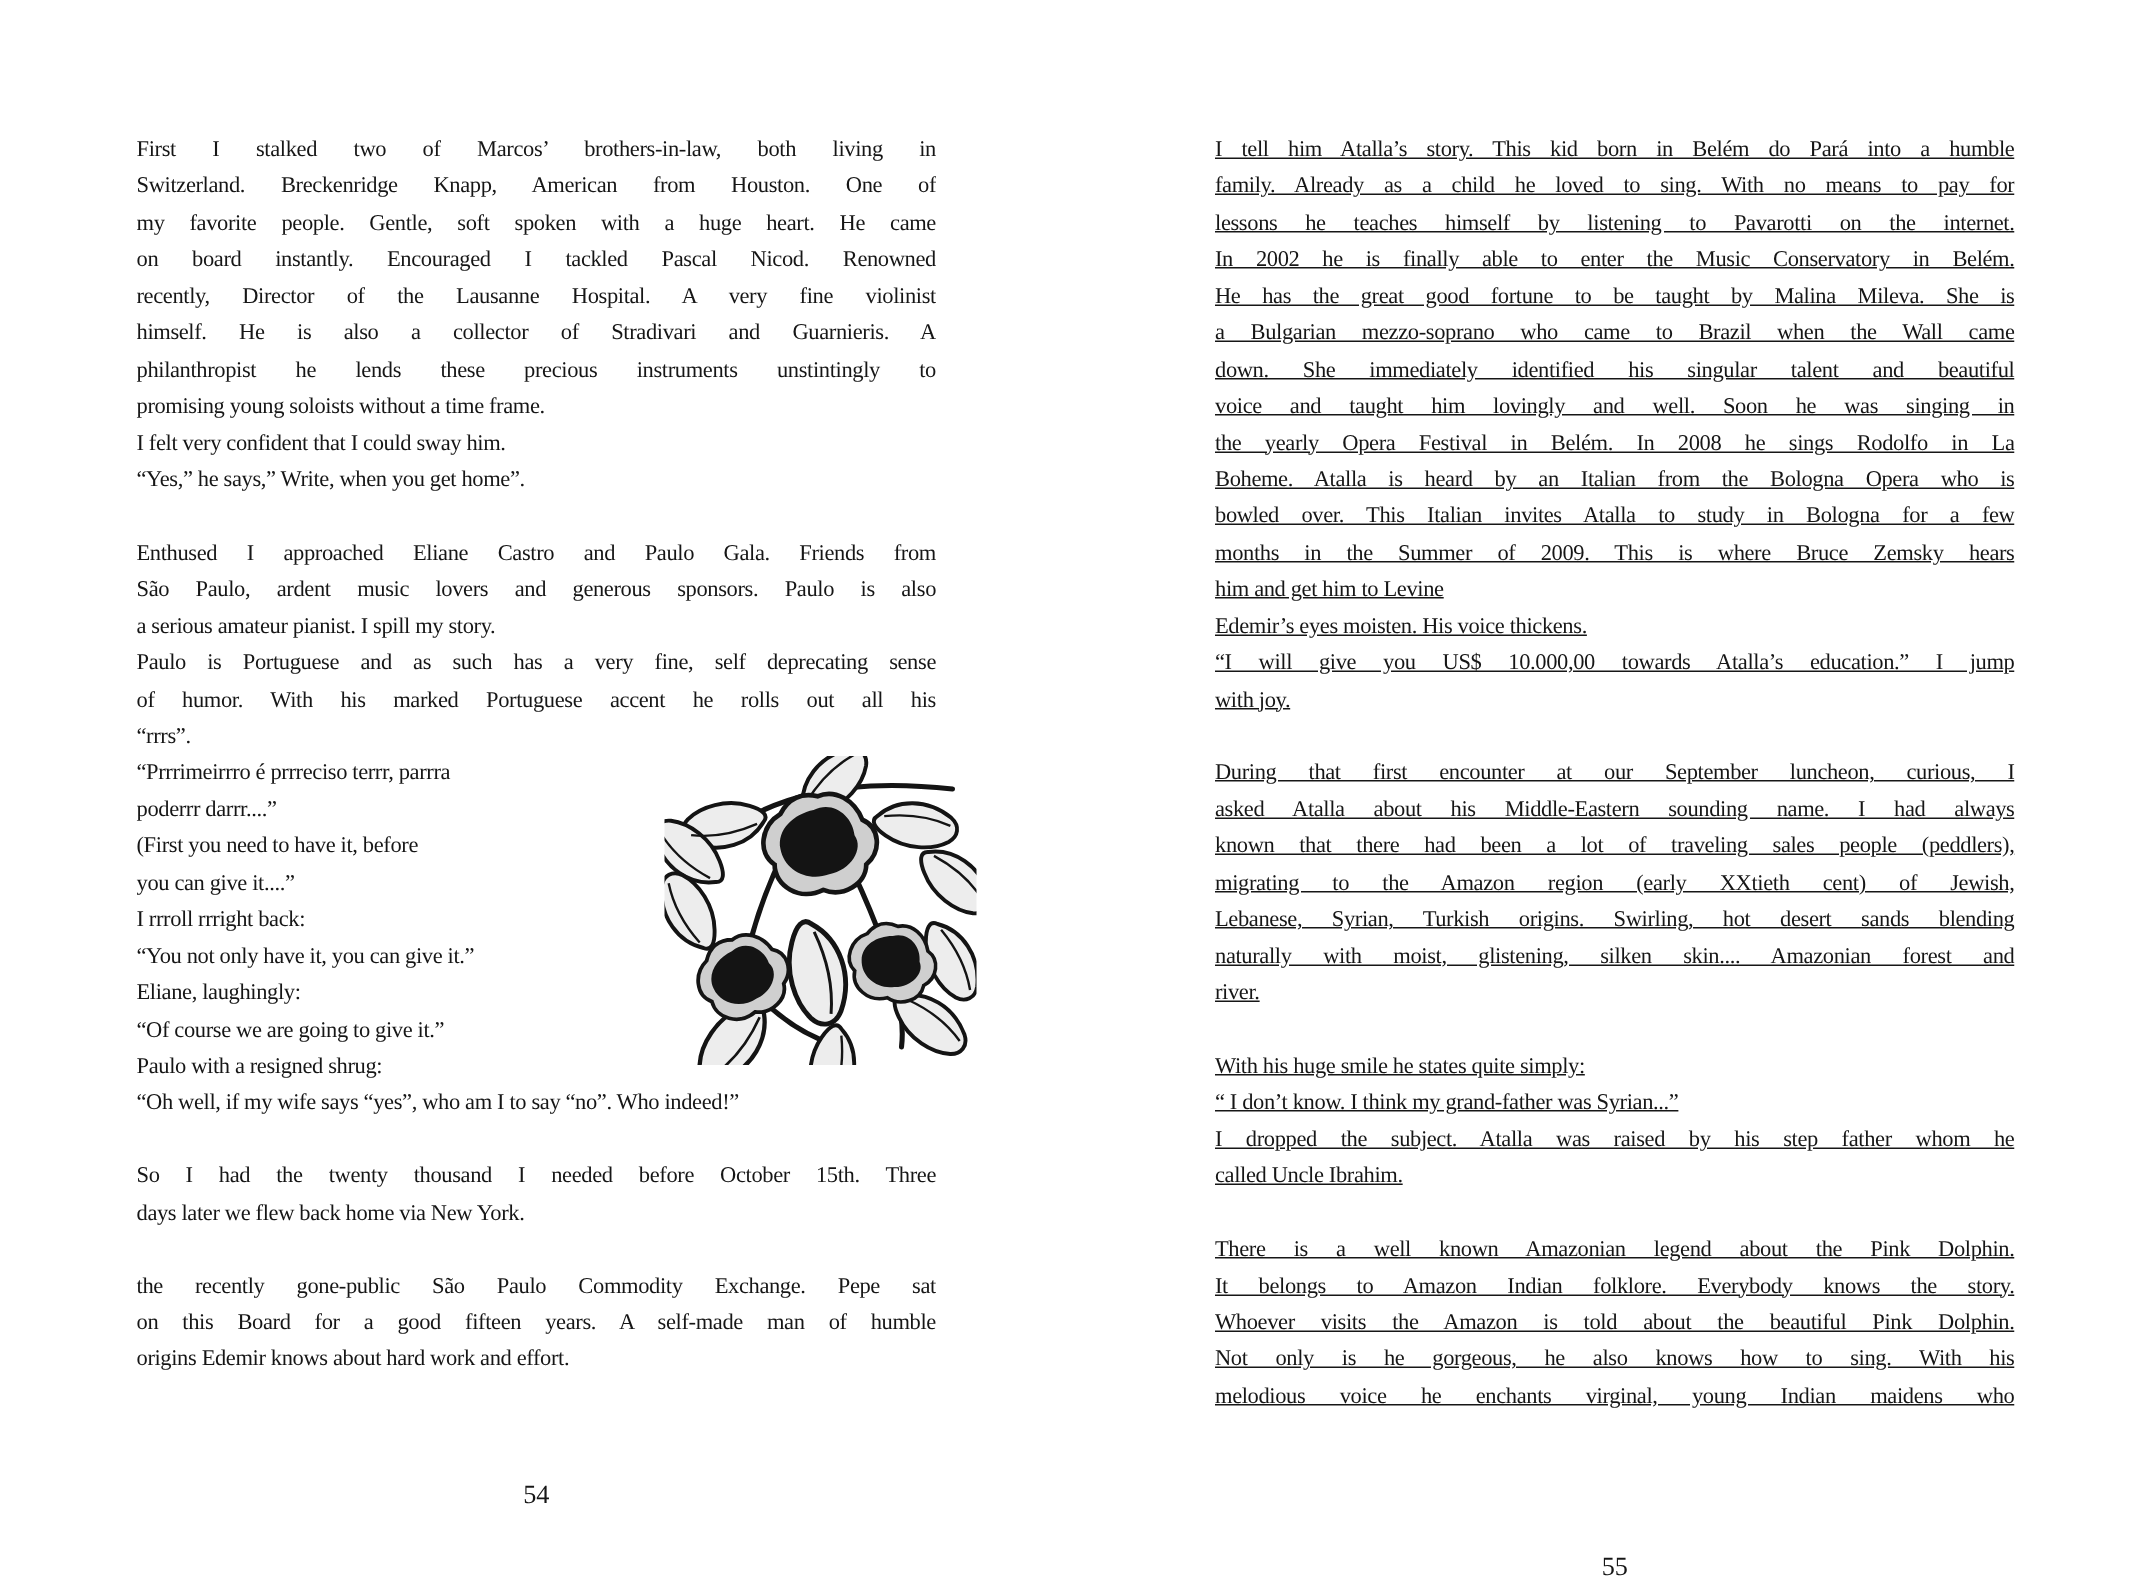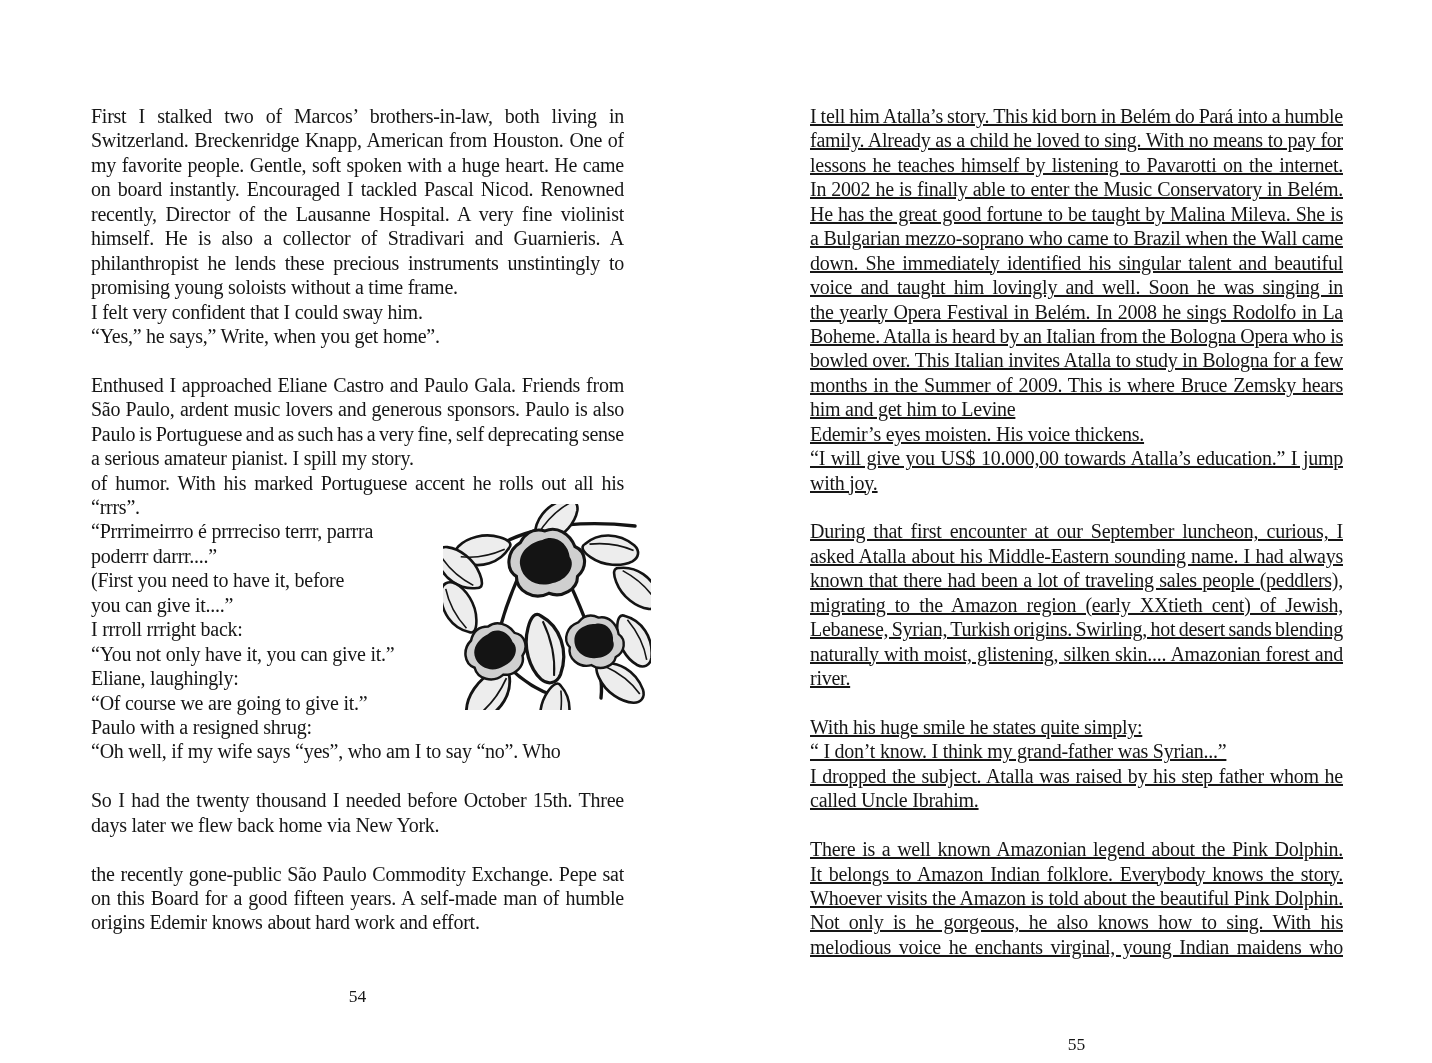--- a/index.html
+++ b/index.html
@@ -7,22 +7,21 @@
     width: 1432px; height: 1063px;
     background: #ffffff;
     position: relative;
     font-family: "Liberation Serif", "DejaVu Serif", serif;
     color: #161616;
     overflow: hidden;
   }
   .page-col {
     position: absolute;
     width: 533px;
-    font-size: 20px;
-    margin-top: 16px;
+    font-size: 15px;
   }
   #col-left  { left: 91px;  top: 88px; }
   #col-right { left: 810px; top: 88px; text-decoration: underline; }
   .line {
     height: 24.45px;
     line-height: 24.45px;
     overflow: hidden;
     letter-spacing: -0.25px;
     white-space: normal;
   }
@@ -57,22 +56,22 @@
     <div class="line j">on board instantly. Encouraged I tackled Pascal Nicod. Renowned</div>
     <div class="line j">recently, Director of the Lausanne Hospital. A very fine violinist</div>
     <div class="line j">himself. He is also a collector of Stradivari and Guarnieris. A</div>
     <div class="line j">philanthropist he lends these precious instruments unstintingly to</div>
     <div class="line">promising young soloists without a time frame.</div>
     <div class="line">I felt very confident that I could sway him.</div>
     <div class="line">“Yes,” he says,” Write, when you get home”.</div>
     <div class="line"></div>
     <div class="line j">Enthused I approached Eliane Castro and Paulo Gala. Friends from</div>
     <div class="line j">São Paulo, ardent music lovers and generous sponsors. Paulo is also</div>
+    <div class="line">a serious amateur pianist. I spill my story.</div>
     <div class="line j">Paulo is Portuguese and as such has a very fine, self deprecating sense</div>
-    <div class="line">a serious amateur pianist. I spill my story.</div>
     <div class="line j">of humor. With his marked Portuguese accent he rolls out all his</div>
     <div class="line">“rrrs”.</div>
     <div class="line">“Prrrimeirrro é prrreciso terrr, parrra</div>
     <div class="line">poderrr darrr....”</div>
     <div class="line">(First you need to have it, before</div>
     <div class="line">you can give it....”</div>
     <div class="line">I rrroll rrright back:</div>
     <div class="line">“You not only have it, you can give it.”</div>
     <div class="line">Eliane, laughingly:</div>
     <div class="line">“Of course we are going to give it.”</div>

